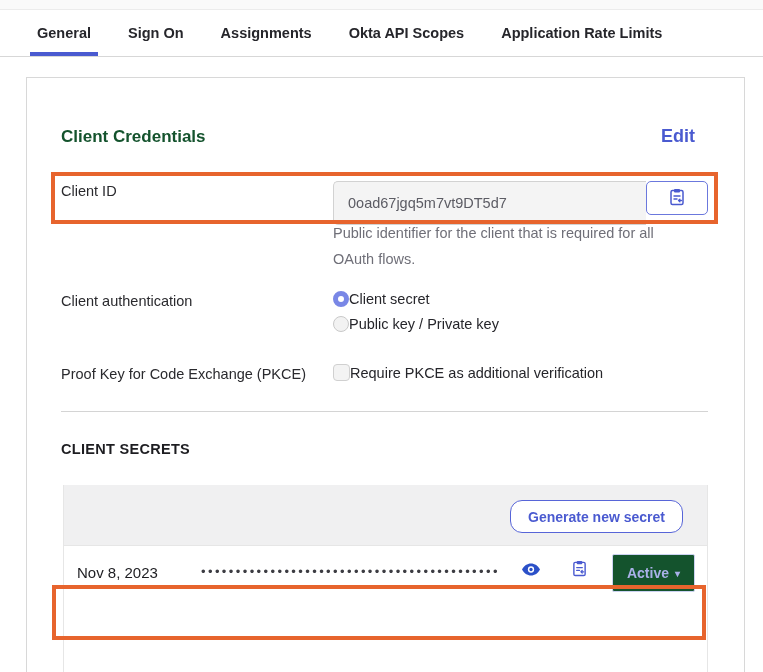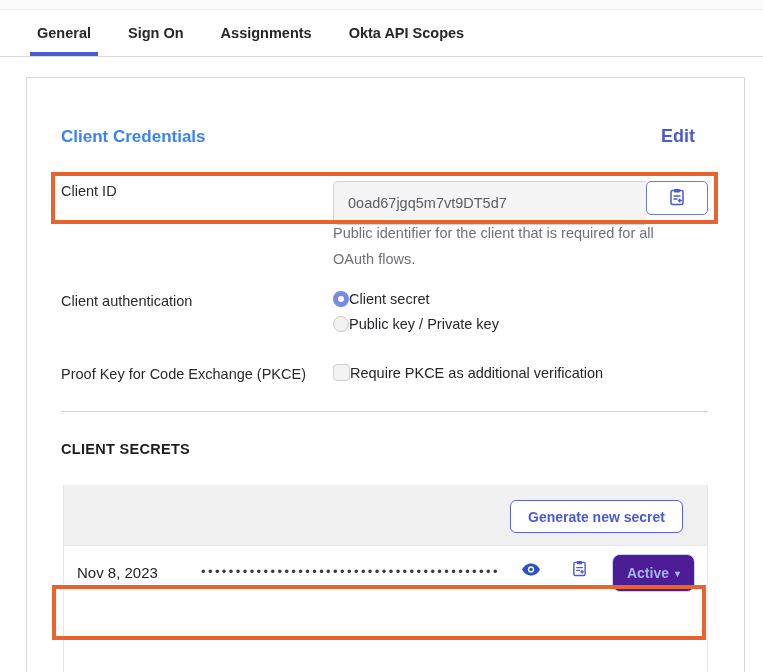--- a/index.html
+++ b/index.html
@@ -13,21 +13,21 @@
   .tabs { position:absolute; top:10px; left:37px; right:0; height:46px; display:flex; gap:37px; align-items:flex-start; }
   .tab { position:relative; height:100%; display:flex; align-items:center; font-size:14.5px; font-weight:600; color:#26262b; cursor:pointer; }
   .tab.active { font-weight:700; }
   .tab.active .underline { position:absolute; left:-7px; right:-7px; bottom:0; height:4px; background:#4a5ad0; }
   .tabs-border { position:absolute; top:56px; left:0; right:0; height:1px; background:#d7d7d7; }
 
   
   .card { position:absolute; top:77px; left:26px; width:719px; bottom:0; background:#fff; border:1px solid #d8d8d8; border-bottom:none; }
 
   .section-head { position:absolute; top:48px; left:34px; right:49px; display:flex; justify-content:space-between; align-items:center; }
-  .section-title { font-size:17px; font-weight:700; color:#3b82f6; }
+  .section-title { font-size:17px; font-weight:700; color:#14532d; }
   .edit-link { font-size:18px; font-weight:700; color:#4a5ad0; cursor:pointer; text-decoration:none;margin-left:20px; }
 
   .row-label { position:absolute; left:34px; font-size:14.5px; color:#2a2a2e; }
 
   
   .client-id-input { position:absolute; left:306px; top:103px; width:313px; height:44px; background:#f4f4f4; border:1px solid #d2d2d2; border-right:none; border-radius:5px 0 0 5px; padding:0 14px; font-size:14.5px; color:#5c5c64; font-family:"Liberation Sans", sans-serif; outline:none; }
   .copy-btn { position:absolute; left:619px; top:103px; width:62px; height:34px; background:#fff; border:1px solid #6b78dd; border-radius:5px; display:flex; align-items:center; justify-content:center; cursor:pointer; }
   .help-text { position:absolute; left:306px; top:142px; width:340px; font-size:14.5px; line-height:26px; color:#6f6f78; }
 
   
@@ -37,30 +37,30 @@
   .checkbox { width:17px; height:17px; border-radius:4px; border:1px solid #d0d0d0; background:#f3f3f3; flex:0 0 17px; }
   .choice { position:absolute; left:306px; display:flex; align-items:center; font-size:14.5px; color:#26262b; }
 
   .divider { position:absolute; left:34px; top:333px; width:647px; height:1px; background:#d4d4d4; }
 
   .secrets-title { position:absolute; left:34px; top:363px; font-size:14.5px; font-weight:700; letter-spacing:0.3px; color:#1d1d21; }
 
   
   .secrets-block { position:absolute; left:36px; top:407px; width:645px; bottom:0; border-left:1px solid #e6e6e6; border-right:1px solid #e6e6e6; }
   .secrets-toolbar { position:relative; height:61px; background:#f0f0f1; border-bottom:1px solid #e6e6e6; }
-  .generate-btn { position:absolute; right:24px; top:15px; height:33px; padding:0 17px; background:#fff; border:1px solid #5765d8; border-radius:6px; color:#4a5ad0; font-weight:700; font-size:14px; font-family:"Liberation Sans", sans-serif; cursor:pointer; }
+  .generate-btn { position:absolute; right:24px; top:15px; height:33px; padding:0 17px; background:#fff; border:1px solid #5765d8; border-radius:12px; color:#4a5ad0; font-weight:700; font-size:14px; font-family:"Liberation Sans", sans-serif; cursor:pointer; }
   .table-header { position:relative; height:40px; border-bottom:1px solid #dcdcdc; background:#fff; }
   .th { position:absolute; top:13px; font-size:13.5px; font-weight:700; color:#1d1d21; }
   .th-date { left:13px; } .th-secret { left:133px; } .th-status { left:548px; }
   .table-row { position:relative; height:54px; background:#fff; }
   .td-date { position:absolute; left:13px; top:18px; font-size:15px; color:#1d1d21; }
   .td-secret { position:absolute; left:137px; top:18px; font-size:13px; letter-spacing:2.4px; color:#3c3c42; white-space:nowrap; }
   .eye-btn { position:absolute; left:455px; top:14px; width:24px; height:22px; display:flex; align-items:center; justify-content:center; cursor:pointer; background:none; border:none; }
   .row-copy-btn { position:absolute; left:503px; top:12px; width:24px; height:24px; display:flex; align-items:center; justify-content:center; cursor:pointer; background:none; border:none; }
-  .status-btn { position:absolute; left:548px; top:8px; width:83px; height:38px; background:#4c1d95; border:1px solid #ccd2f2; border-radius:8px; color:#a9b1e8; font-weight:700; font-size:14px; font-family:"Liberation Sans", sans-serif; cursor:default; display:flex; align-items:center; justify-content:center; gap:6px; }
+  .status-btn { position:absolute; left:548px; top:8px; width:83px; height:38px; background:#14532d; border:1px solid #ccd2f2; border-radius:2px; color:#a9b1e8; font-weight:700; font-size:14px; font-family:"Liberation Sans", sans-serif; cursor:default; display:flex; align-items:center; justify-content:center; gap:6px; }
   .status-caret { font-size:10px; }
 
   
   .hl-box { position:absolute; border:4px solid #e7642d; pointer-events:none; z-index:10; }
   .hl-client-id { left:24px; top:94px; width:667px; height:52px; }
   .hl-secret-row { left:25px; top:507px; width:654px; height:55px; }
 </style>
 </head>
 <body>
 
@@ -72,20 +72,23 @@
     <span class="underline"></span>
   </div>
   <div class="tab">
     <span>Sign On</span>
   </div>
   <div class="tab">
     <span>Assignments</span>
   </div>
   <div class="tab">
     <span>Okta API Scopes</span>
+  </div>
+  <div class="tab">
+    <span>Application Rate Limits</span>
   </div>
 </nav>
 <div class="tabs-border"></div>
 
 <section class="card">
 
   <div class="section-head">
     <h2 class="section-title">Client Credentials</h2>
     <a class="edit-link">Edit</a>
   </div>

